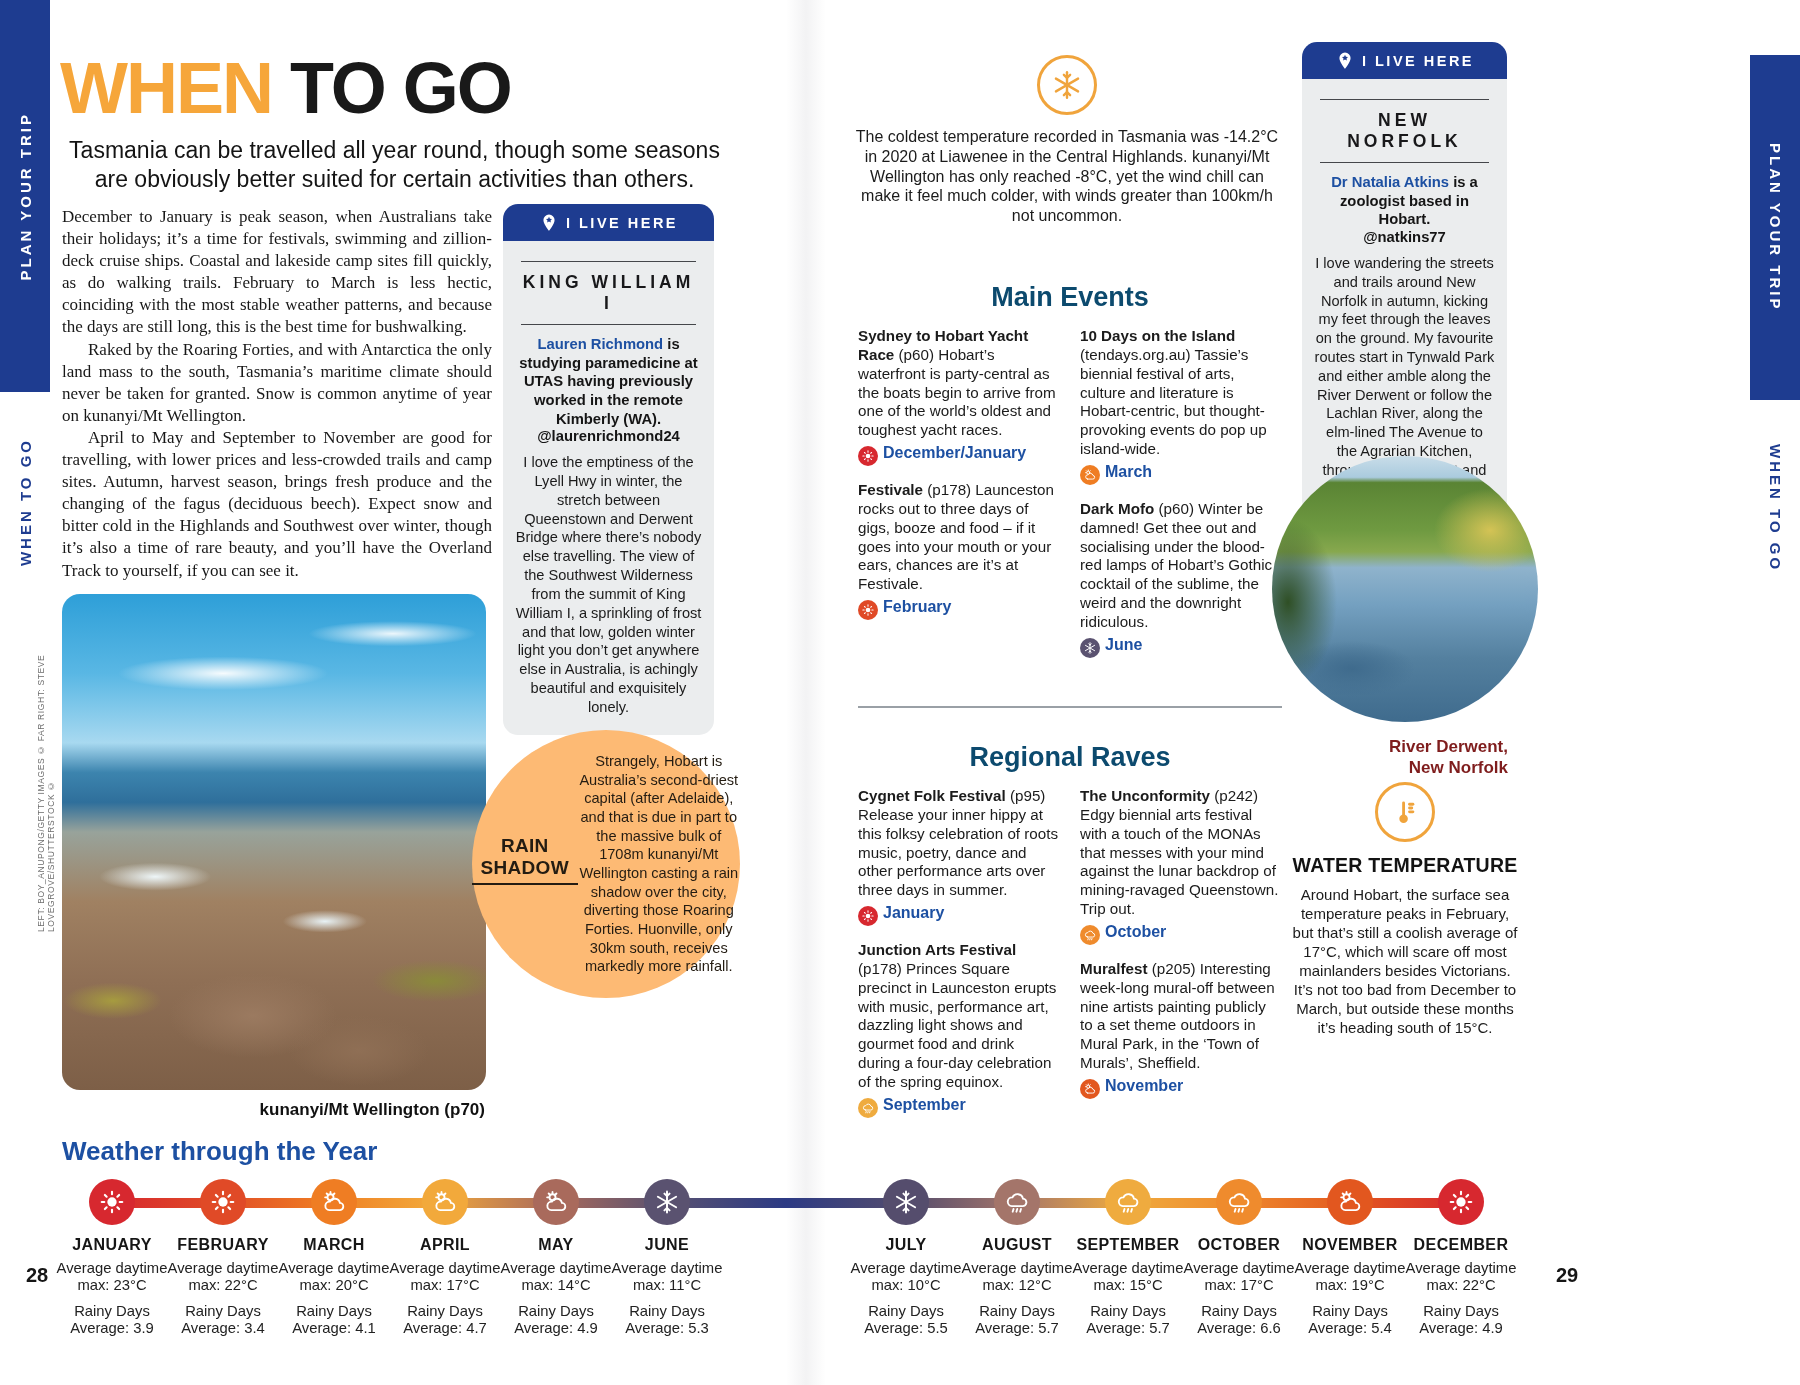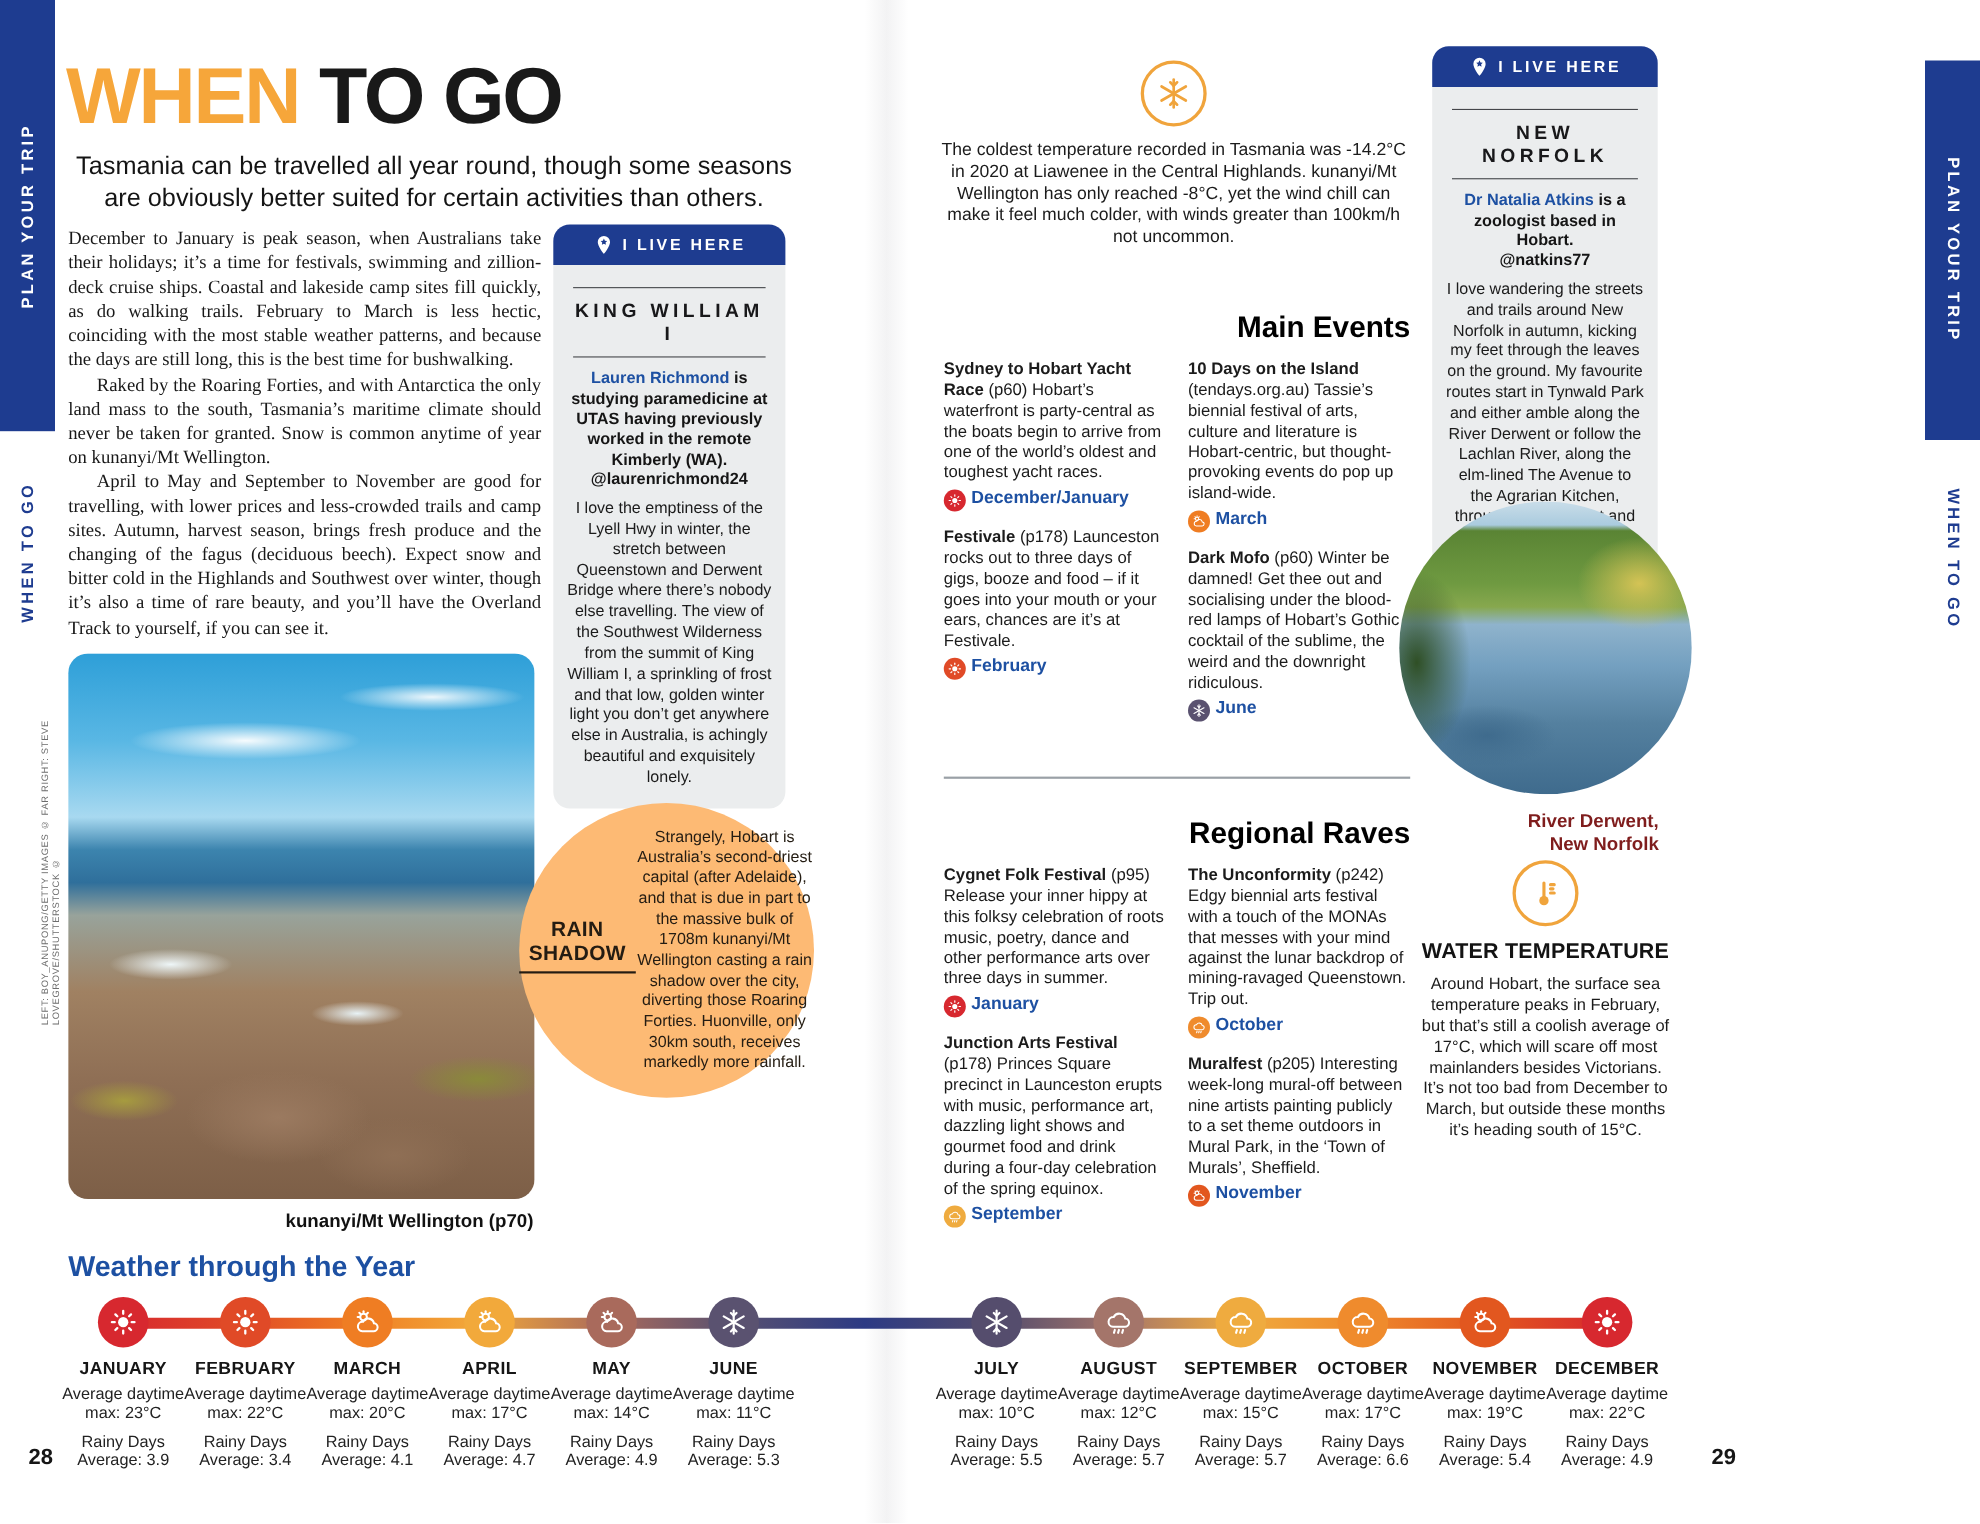--- a/index.html
+++ b/index.html
@@ -81,21 +81,21 @@
   .ct-title{font-size:21px;font-weight:800;color:#131313;letter-spacing:.4px;margin-bottom:8px;}
   .ct-body{font-size:16px;line-height:1.24;color:#1b1b1b;}
   .watertemp{position:absolute;left:1290px;top:782px;width:230px;text-align:center;}
   .wt-title{font-size:19.5px;font-weight:800;color:#131313;margin-bottom:8px;letter-spacing:.2px;}
   .wt-body{font-size:15px;line-height:1.27;color:#1b1b1b;}
 
   
   .events{position:absolute;width:424px;}
   .mainevents{left:858px;top:282px;}
   .regionalraves{left:858px;top:742px;}
-  .ev-head{text-align:right;font-size:27px;font-weight:800;color:#000000;margin-bottom:14px;}
+  .ev-head{text-align:center;font-size:27px;font-weight:800;color:#0c4a6e;margin-bottom:14px;}
   .ev-grid{display:grid;grid-template-columns:1fr 1fr;column-gap:20px;}
   .event{font-size:15.2px;line-height:1.24;color:#1b1b1b;margin-bottom:15px;}
   .ev-name{font-weight:800;}
   .ev-month{display:block;margin-top:3px;font-weight:800;color:#1d50a2;font-size:16px;}
   .badge{display:inline-flex;width:20px;height:20px;border-radius:50%;color:#fff;vertical-align:-5px;
          margin-right:5px;align-items:center;justify-content:center;}
   .badge svg{width:14px;height:14px;}
   .divider{position:absolute;left:858px;top:706px;width:424px;height:1.5px;background:#9aa0a6;}
 
   
@@ -116,21 +116,21 @@
                #5a5270 41%,#2c3a84 50%,#554d6d 59%,#a4756a 67%,#efab3f 75%,#ef8b2d 83%,#e2571f 92%,#d7282f 100%);}
   .month{position:absolute;top:1179px;width:120px;text-align:center;}
   .tl-circle{width:46px;height:46px;border-radius:50%;margin:0 auto;display:flex;align-items:center;
              justify-content:center;color:#fff;}
   .tl-circle svg{width:28px;height:28px;}
   .m-name{font-size:16px;font-weight:800;letter-spacing:.4px;color:#161616;margin-top:11px;}
   .m-line{font-size:14.8px;line-height:1.18;color:#222;}
   .m-gap{margin-top:8px;}
   .m-name{margin-bottom:6px;}
 
-  .pagenum{position:absolute;font-size:20px;font-weight:700;color:#161616;top:1314px;}
+  .pagenum{position:absolute;font-size:20px;font-weight:700;color:#161616;top:1264px;}
   .pn-left{left:26px;}
   .pn-right{left:1556px;}
 </style>
 </head>
 <body>
 
 <div class="page">
 
   <div class="strip strip-blue lstrip1">
     <span class="vtext flip white">PLAN YOUR TRIP</span>

